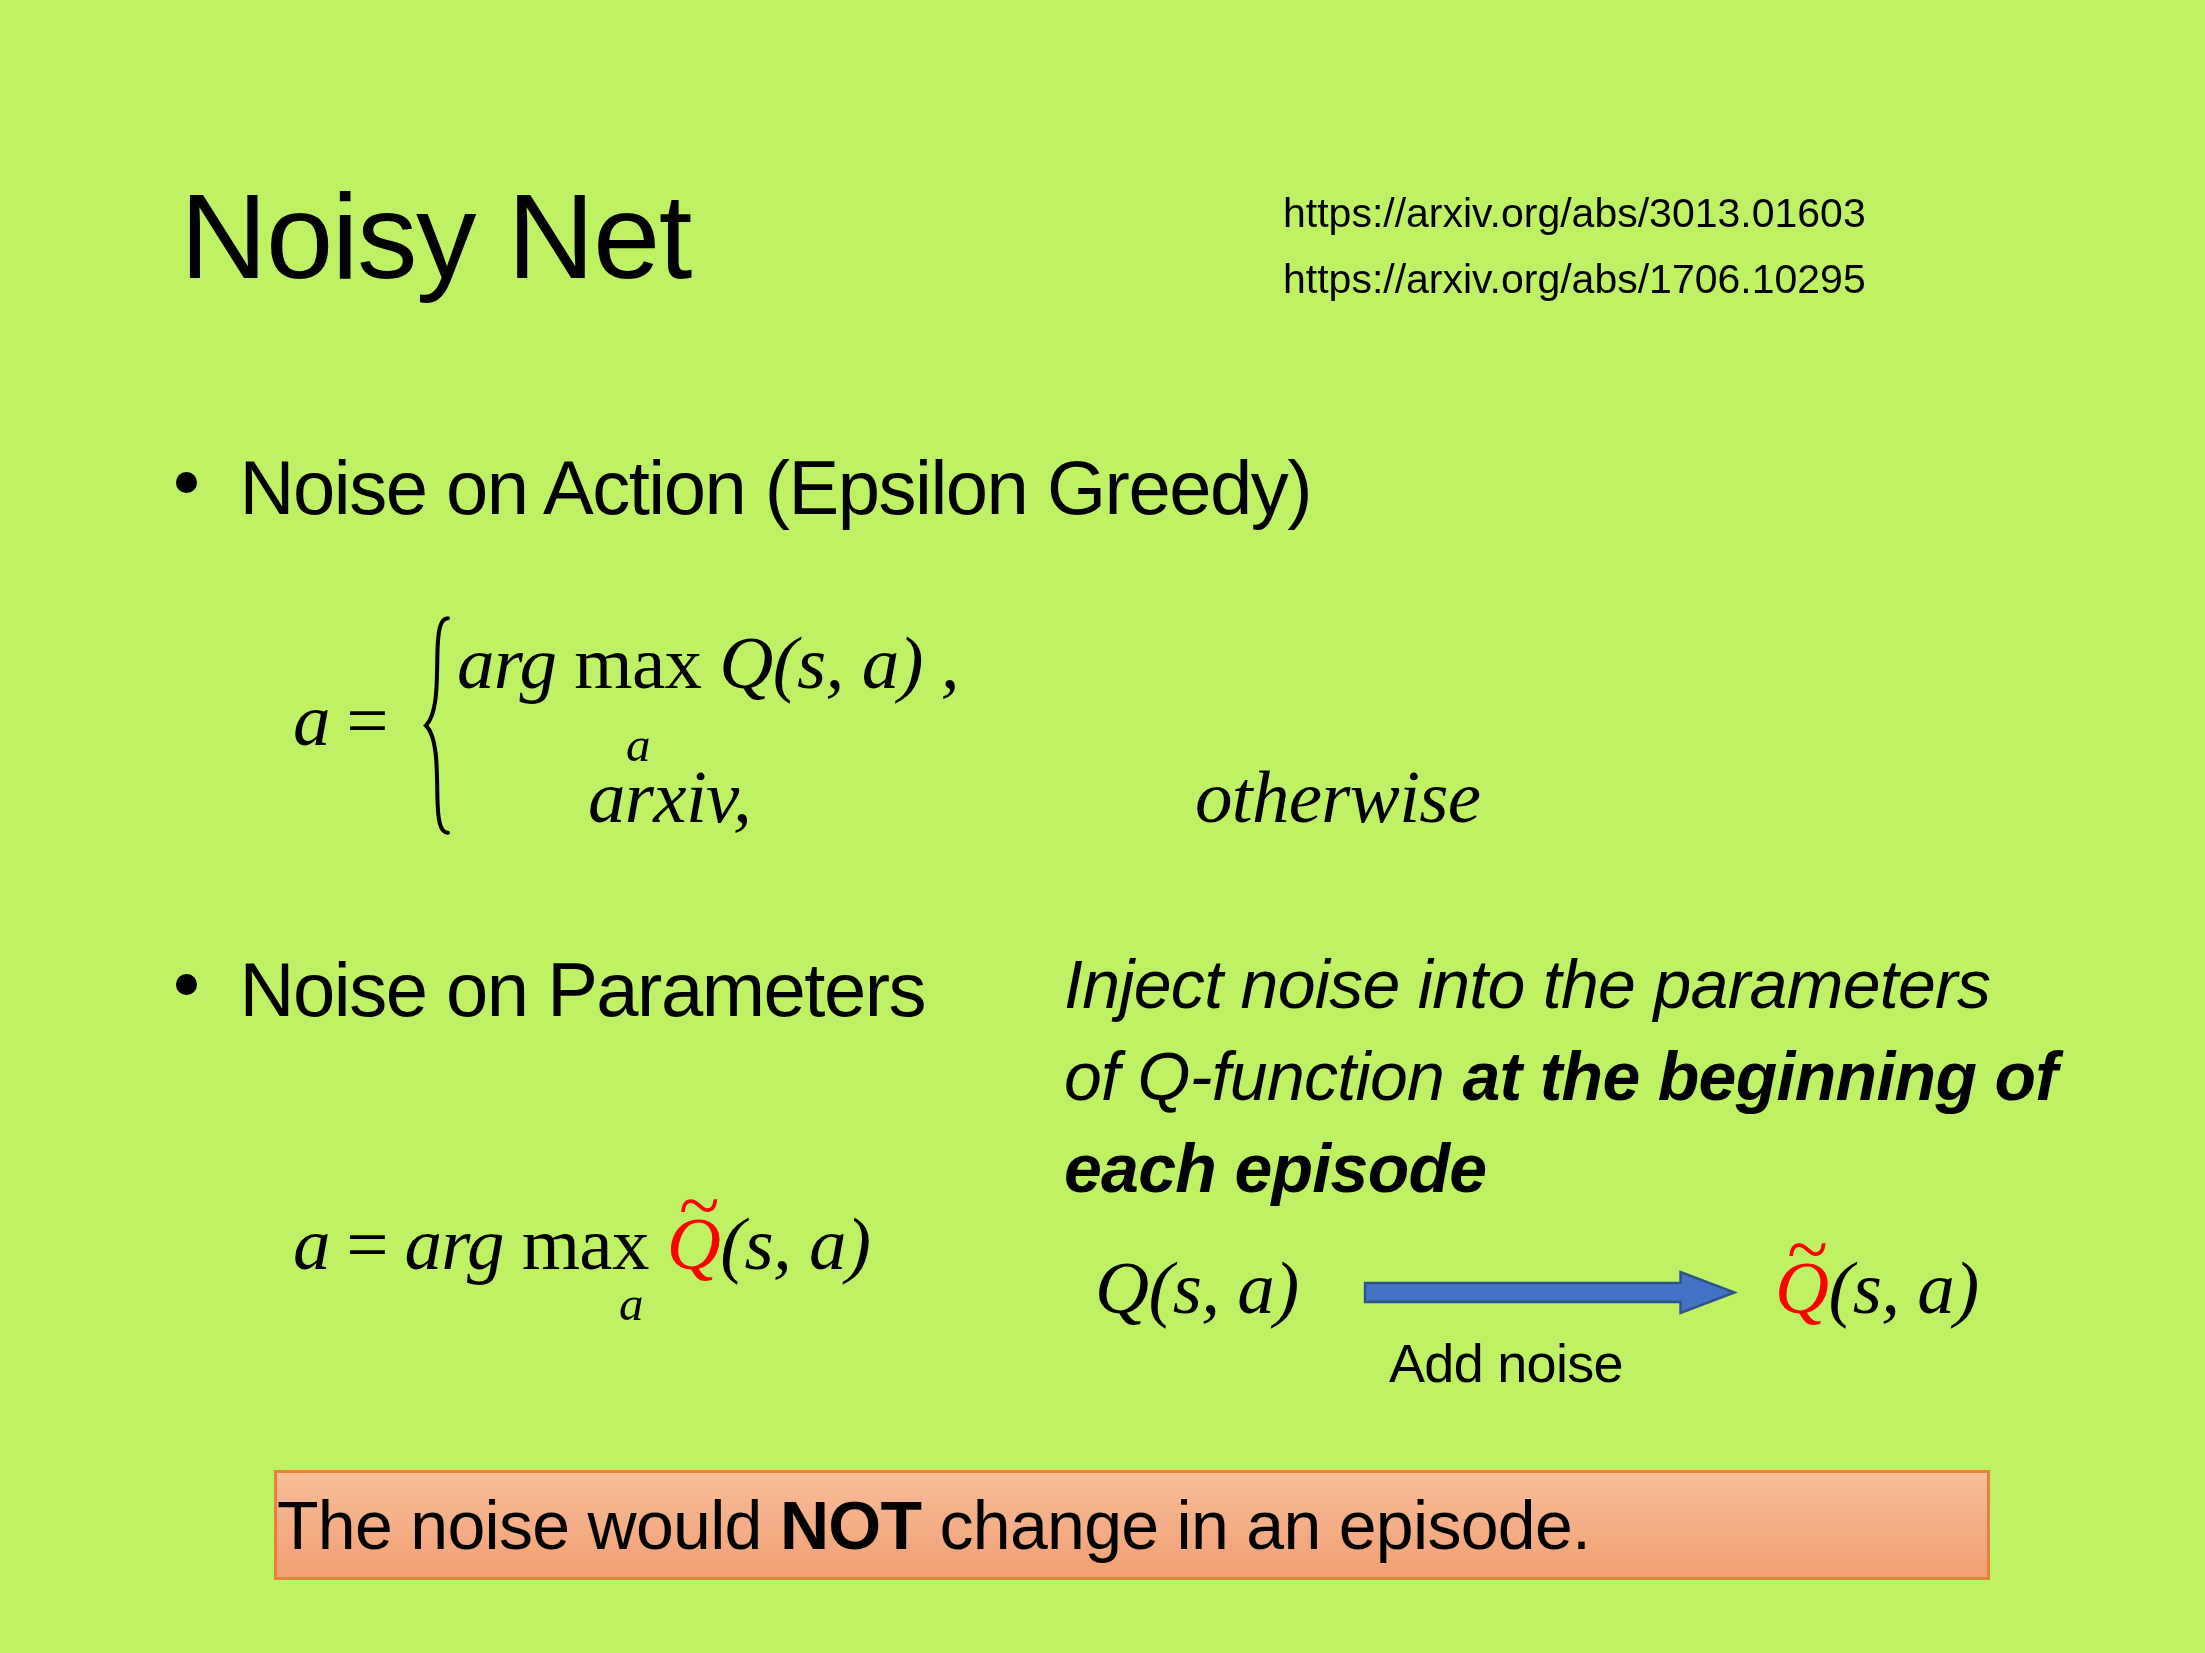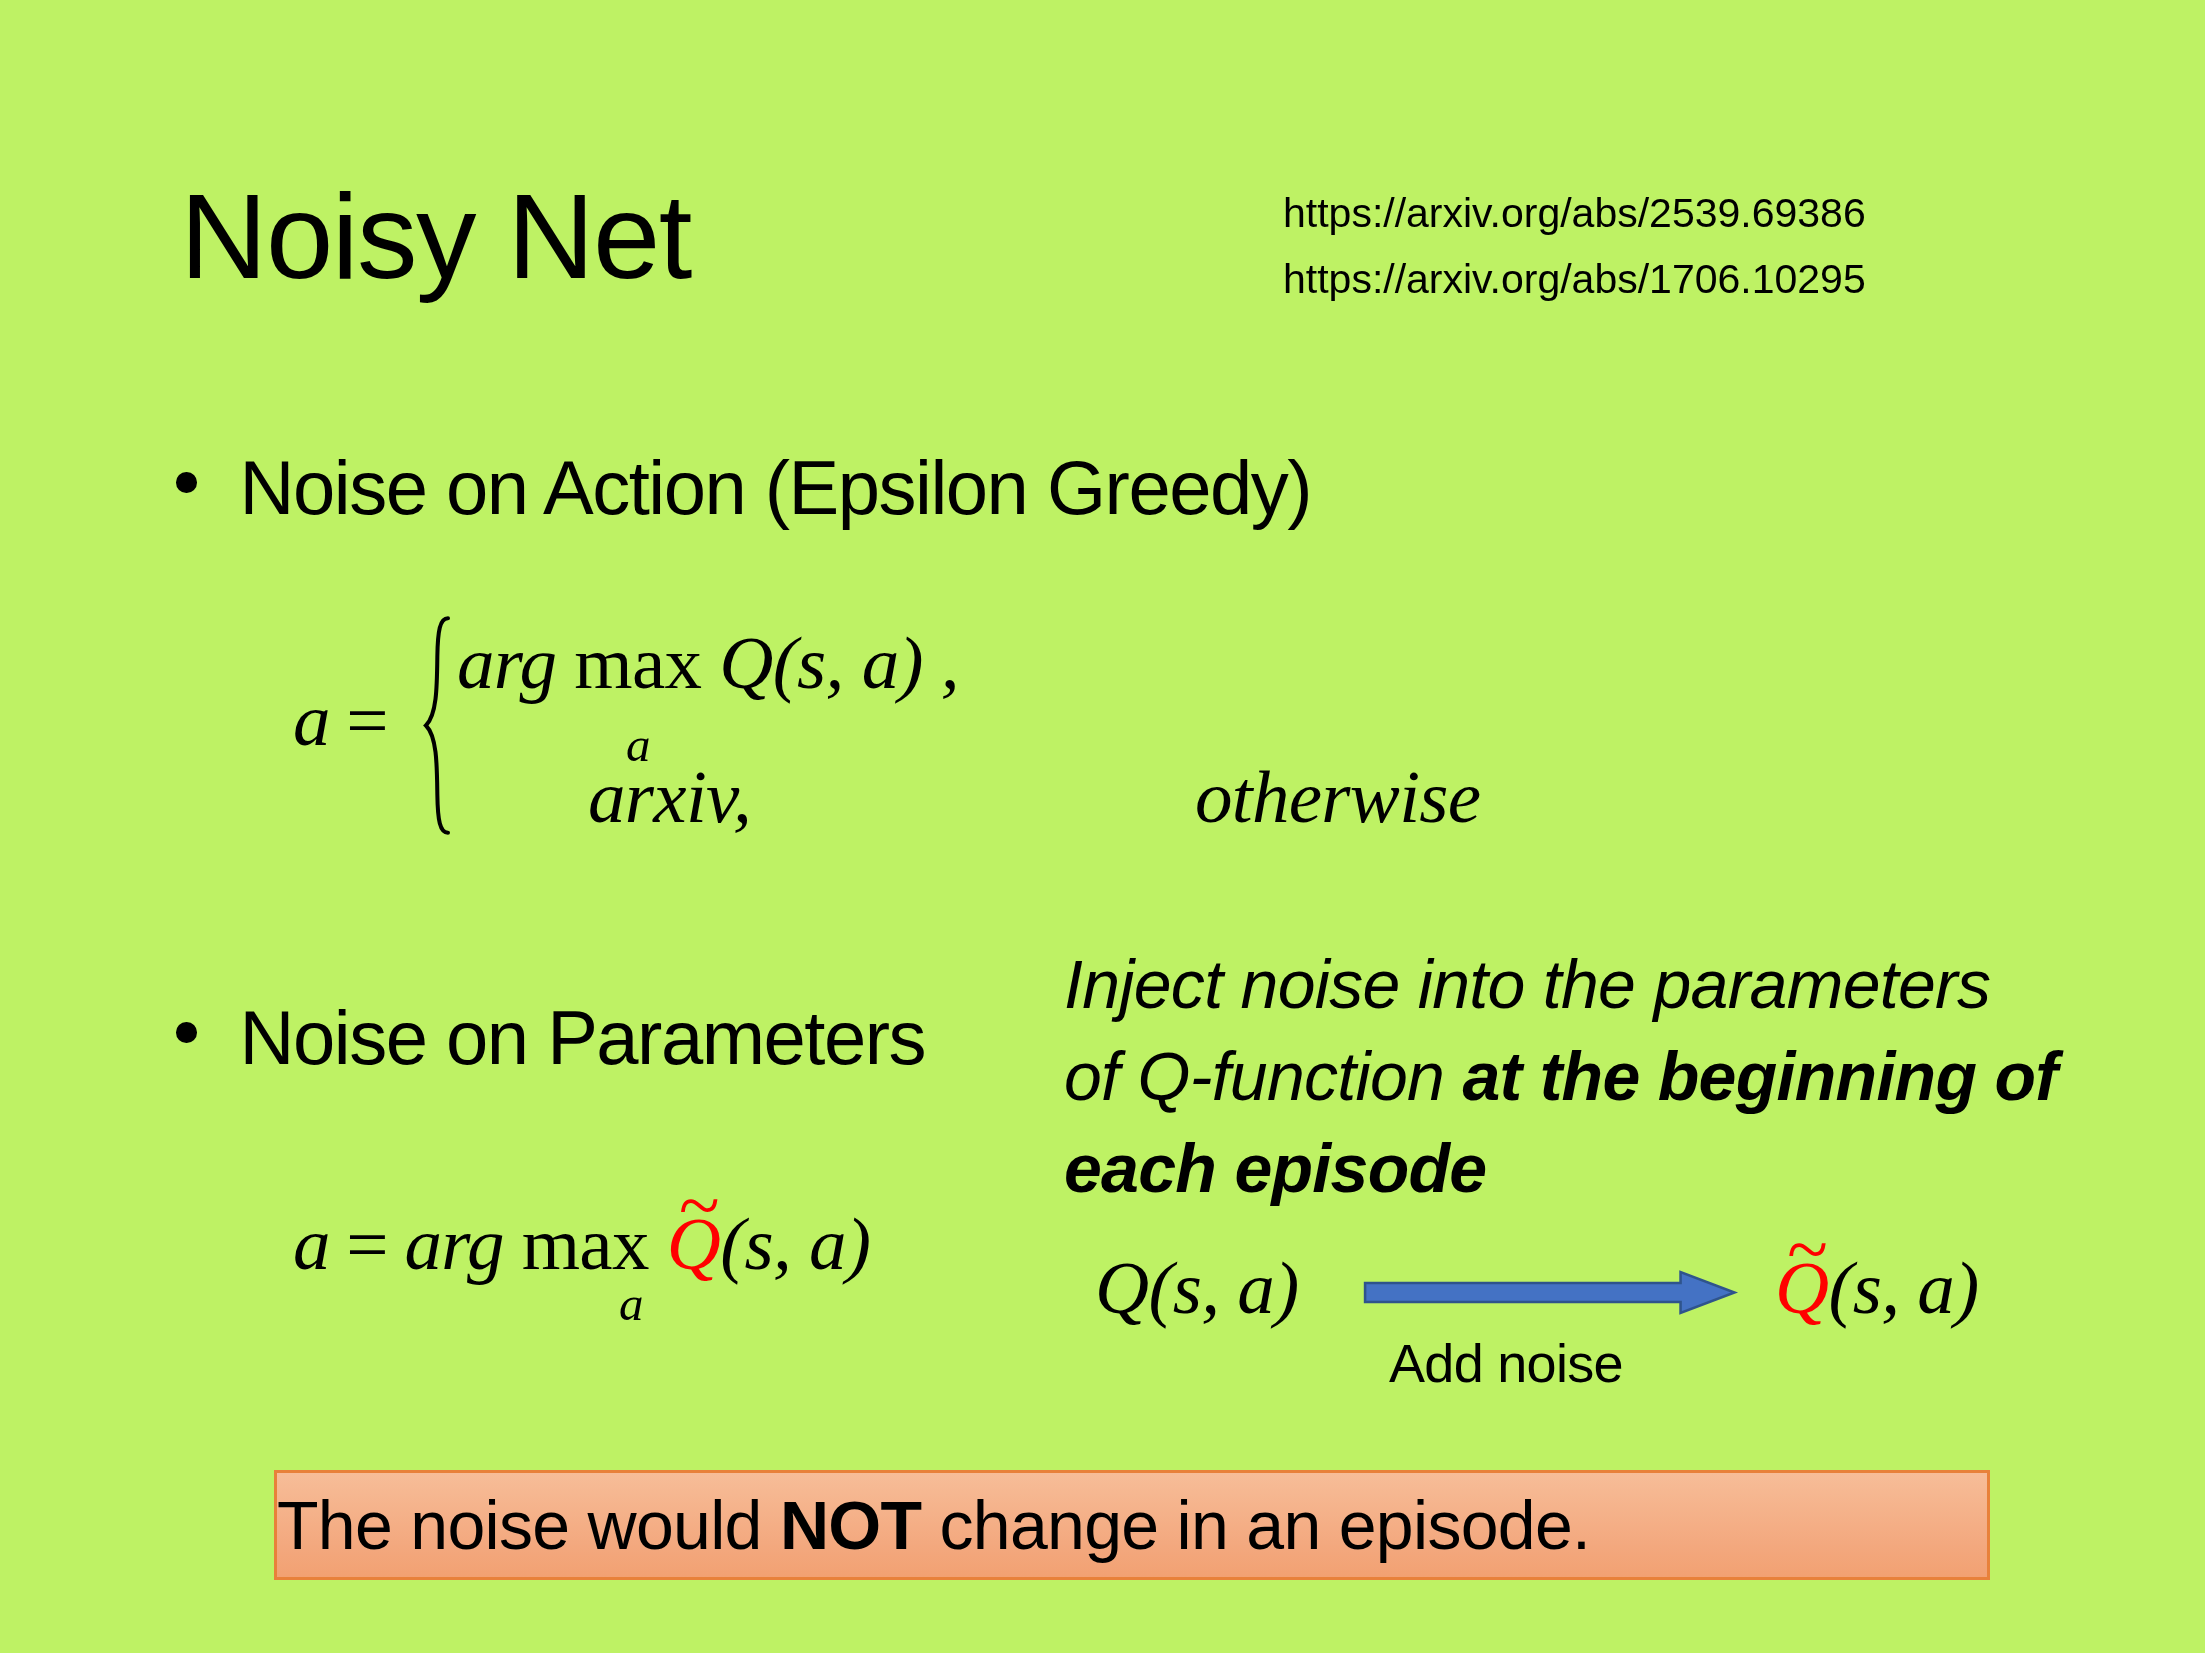--- a/index.html
+++ b/index.html
@@ -9,21 +9,21 @@
   }
   .abs{position:absolute;line-height:1;white-space:nowrap;}
   
   .title{left:180px;top:176px;font-size:121px;letter-spacing:-1.5px;font-weight:400;}
   
   .links{left:1283px;top:180px;font-size:41px;line-height:66px;letter-spacing:0;}
   
   .bullet{font-size:76px;letter-spacing:-1.5px;}
   .bullet .dot{display:inline-block;width:20.6px;height:20.6px;border-radius:50%;background:#000;margin-right:43px;vertical-align:0.28em;}
   .b1{left:176px;top:450px;}
-  .b2{left:176px;top:952px;margin-top:48px;}
+  .b2{left:176px;top:952px;}
   
   .math{font-family:"Liberation Serif","DejaVu Serif",serif;font-size:75px;letter-spacing:-0.7px;}
   .it{font-style:italic;}
   .up{font-style:normal;margin-top:20px;}
   .msub{font-size:49px;}
   .sp{margin-right:0.24em;}
   .eqsp{margin:0 0.22em;}
   .red{color:#FF0000;}
   .qt{position:relative;display:inline-block;}
   .qt .tld{position:absolute;top:-0.52em;left:0.15em;font-style:italic;}
@@ -44,21 +44,21 @@
   svg{display:block;}
 </style>
 </head>
 <body>
 
 <div class="slide">
 
   <div class="abs title">Noisy Net</div>
 
   <div class="abs links">
-    <div>https://arxiv.org/abs/2539.69386</div>
+    <div>https://arxiv.org/abs/3013.01603</div>
     <div>https://arxiv.org/abs/1706.10295</div>
   </div>
 
   <div class="abs bullet b1">
     <span class="dot"></span><span>Noise on Action (Epsilon Greedy)</span>
   </div>
 
   <div class="abs math it" style="left:293px;top:682px;">
     <span>a</span><span class="up eqsp">=</span>
   </div>

